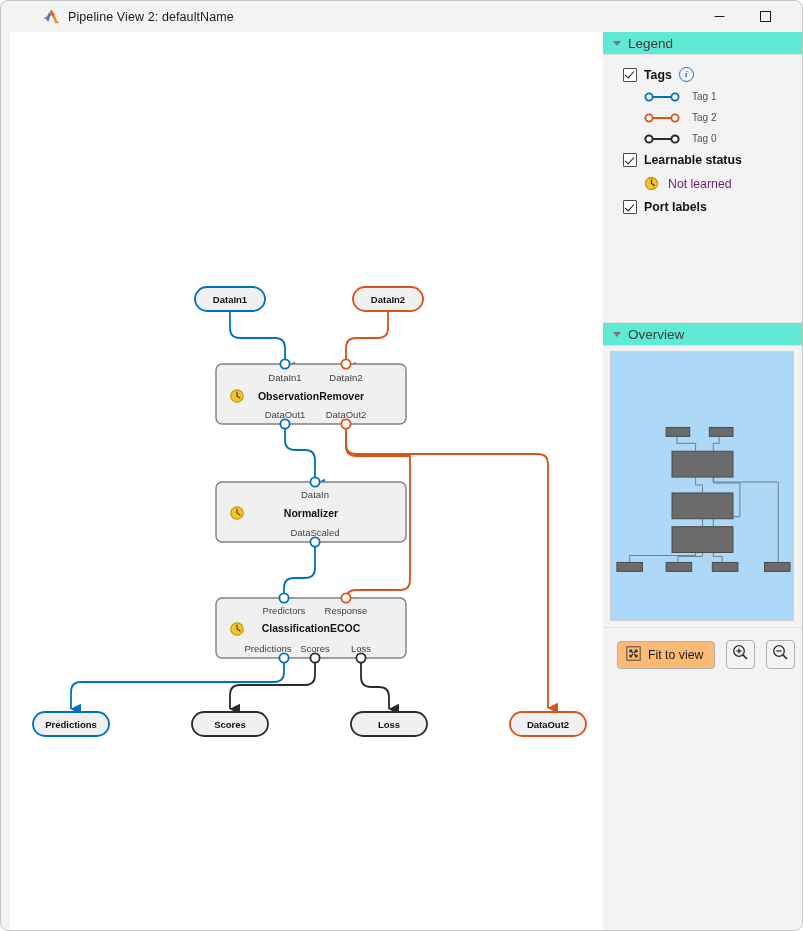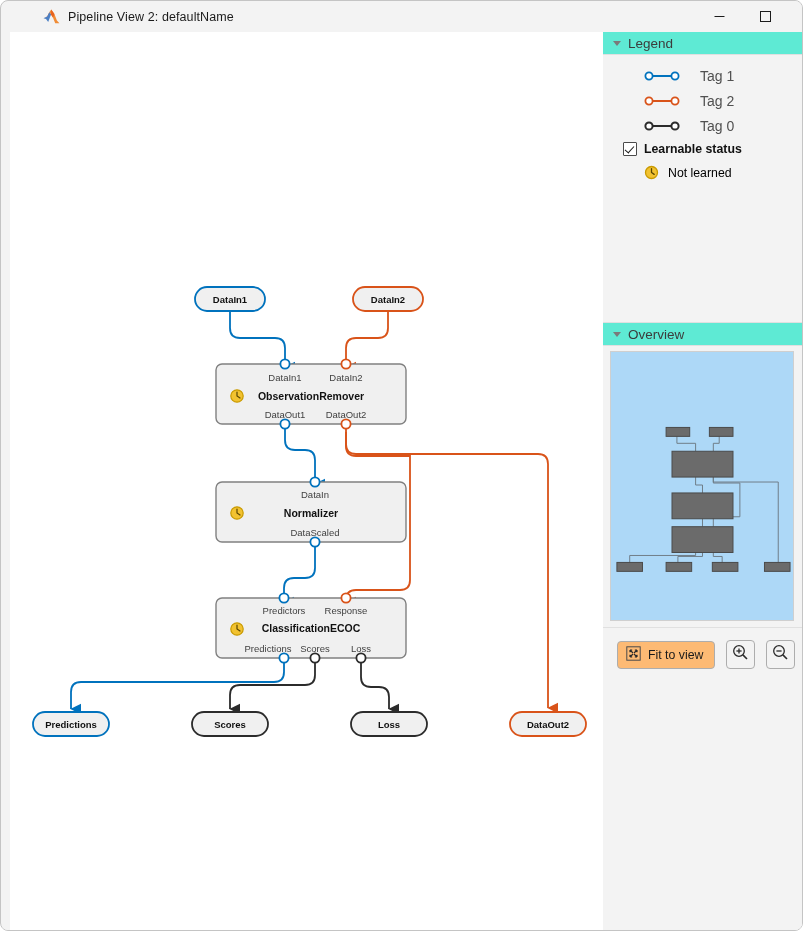--- a/index.html
+++ b/index.html
@@ -89,25 +89,25 @@
   .info-icon{
     width:13px;height:13px;border-radius:50%;
     border:1.3px solid #1a73c8;color:#1a73c8;
     font-size:9px;font-weight:bold;font-style:italic;
     display:flex;align-items:center;justify-content:center;
     font-family:"Liberation Serif", serif;
     line-height:1;
   }
   .tag-row{display:flex;align-items:center;padding:4.5px 0 4.5px 41px;gap:12px;}
   .tag-sample{width:36px;height:12px;display:block;}
-  .tag-text{font-size:14px;color:#505050;margin-left:8px;}
+  .tag-text{font-size:10px;color:#505050;}
 
   .status-row{display:flex;align-items:center;gap:9px;padding:5px 0 5px 41px;}
   .clock{width:15px;height:15px;display:block;}
-  .status-text{font-size:12.3px;color:#000000;}
+  .status-text{font-size:12.3px;color:#701a75;}
 
   .overview-body{
     height:282px;background:#f3f3f3;
     padding:5px 8px 6px 7px;box-sizing:border-box;
     border-bottom:1px solid #e0e0e0;
   }
   .overview-canvas{
     width:100%;height:100%;background:#add8f7;
     border:1px solid #cfcfcf;box-sizing:border-box;
     position:relative;overflow:hidden;
@@ -300,20 +300,25 @@
     </div>
 
     <div class="sidebar">
 
       <div class="panel-header">
         <span class="caret"></span>
         <span class="ptitle">Legend</span>
       </div>
       <div class="legend-body">
 
+        <div class="chk-row">
+          <span class="chkbox"></span>
+          <span class="chk-label">Tags</span>
+          <span class="info-icon">i</span>
+        </div>
 
         <div class="tag-row">
           <svg class="tag-sample" viewBox="0 0 36 12">
             <line x1="5" y1="6" x2="31" y2="6" stroke="#0072BD" stroke-width="1.8"></line>
             <circle cx="5" cy="6" r="3.6" fill="#fff" stroke="#0072BD" stroke-width="1.8"></circle>
             <circle cx="31" cy="6" r="3.6" fill="#fff" stroke="#0072BD" stroke-width="1.8"></circle>
           </svg>
           <span class="tag-text">Tag 1</span>
         </div>
 
@@ -341,20 +346,24 @@
         </div>
 
         <div class="status-row">
           <svg class="clock" viewBox="0 0 15 15">
             <circle cx="7.5" cy="7.5" r="6" fill="#F2C230" stroke="#C99A00" stroke-width="1.3"></circle>
             <path d="M7.5,3.6 L7.5,7.5 L10.2,9.4" fill="none" stroke="#5a4600" stroke-width="1.3" stroke-linecap="round"></path>
           </svg>
           <span class="status-text">Not learned</span>
         </div>
 
+        <div class="chk-row">
+          <span class="chkbox"></span>
+          <span class="chk-label">Port labels</span>
+        </div>
       </div>
 
       <div class="panel-header">
         <span class="caret"></span>
         <span class="ptitle">Overview</span>
       </div>
       <div class="overview-body">
         <div class="overview-canvas">
           <svg width="100%" height="100%" viewBox="0 0 185 270" preserveAspectRatio="none">
             <g stroke="#6f7d87" stroke-width="1" fill="none">

